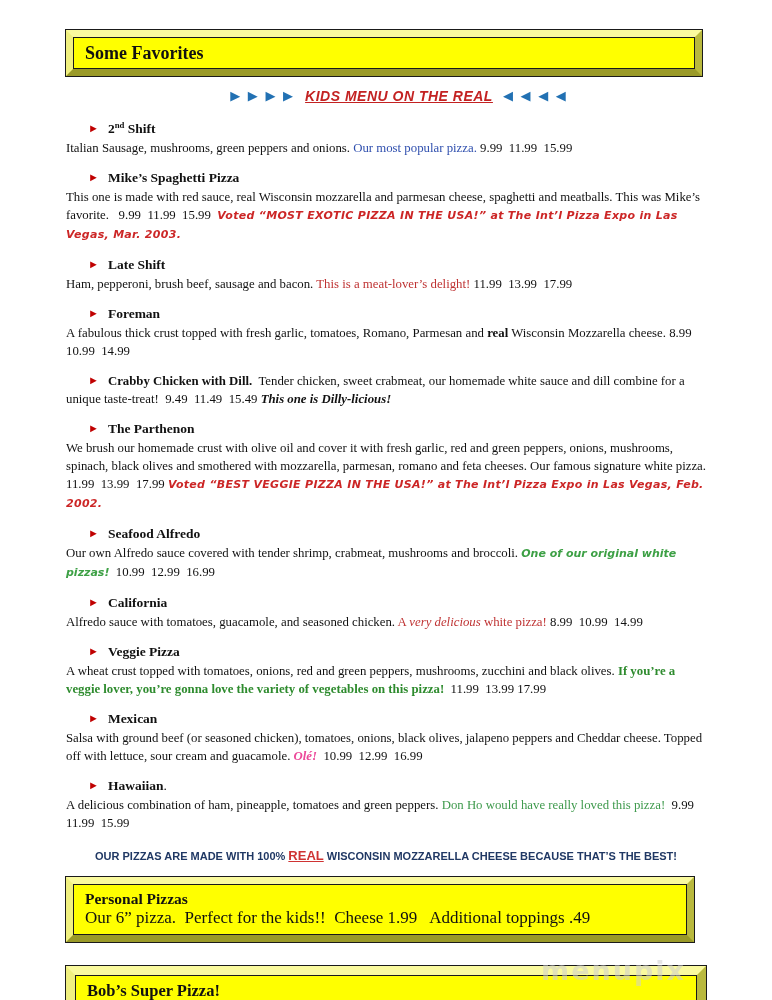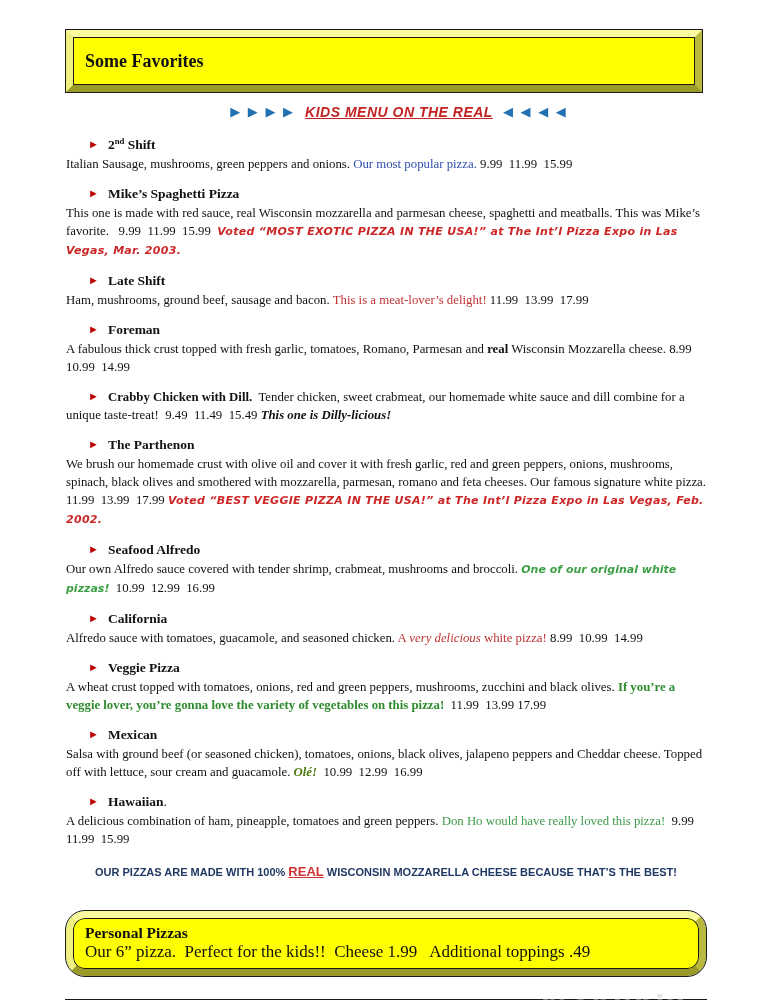--- a/index.html
+++ b/index.html
@@ -12,21 +12,21 @@
   
   .box3d{
     background:#ffff00;
     border:7px solid;
     border-color:#fafa9e #b9b93e #9a9a28 #f0f080;
     outline:1px solid #1a1a1a;
     box-shadow:inset 0 0 0 1px #1a1a1a;
     width:598px;box-sizing:content-box;
   }
   .box3d.big{border-width:9px;}
-  .banner-fav{padding:12px 12px;}
+  .banner-fav{padding:4px 12px;}
   .banner-fav .title{font-size:18px;font-weight:bold;line-height:24px;}
   
   .kids{margin-top:12px;text-align:center;white-space:pre;
         font-family:"Liberation Sans", sans-serif;font-size:14px;}
   .kids .arrows{color:#2271b3;font-size:13px;letter-spacing:2px;vertical-align:1px;}
   .kids .label{color:#c32222;font-weight:bold;font-style:italic;
                text-decoration:underline;margin:0 10px;letter-spacing:0.5px;}
   
   .items{margin-top:5px;width:645px;}
   .item{margin-top:11px;}
@@ -35,37 +35,37 @@
   .p-desc.indent{padding-left:0;text-indent:22px;}
   .item-arrow{color:#c00000;font-size:11px;margin-right:9px;vertical-align:1px;}
   .head-text{font-weight:bold;}
   
   .sg-plain{}
   .sg-bold{font-weight:bold;}
   .sg-normal{font-weight:normal;}
   .sg-blue{color:#2f4fae;}
   .sg-red{color:#bf3333;}
   .sg-rediu{color:#bf3333;font-style:italic;}
-  .sg-redbi{color:#4d7c0f;font-weight:bold;font-style:italic;}
+  .sg-redbi{color:#ec4899;font-weight:bold;font-style:italic;}
   .sg-bi{font-weight:bold;font-style:italic;}
   .sg-green{color:#3f9a4d;}
   .sg-greenbold{color:#2e8b2e;font-weight:bold;}
   .sg-redscript{color:#cc2626;font-family:"DejaVu Sans", sans-serif;
                 font-style:italic;font-weight:bold;font-size:11px;letter-spacing:0.3px;}
   .sg-greenscript{color:#3da045;font-family:"DejaVu Sans", sans-serif;
                   font-style:italic;font-weight:bold;font-size:11px;}
   .sg-sup{vertical-align:super;font-size:0.65em;}
   
   .note{margin:16px 26px 0 0;text-align:center;
         font-family:"Liberation Sans", sans-serif;font-size:11px;font-weight:bold;
         color:#203864;white-space:pre-wrap;}
   .sg-navy{}
   .sg-realred{color:#cf3333;text-decoration:underline;font-size:13px;}
   
-  .box-personal{margin-top:32px;padding:4px 16px 8px 12px;border-radius:19px;}
+  .box-personal{margin-top:14px;padding:4px 4px 8px 12px;}
   .box-personal .title{font-size:15.5px;font-weight:bold;line-height:21px;}
   .box-personal .line{font-size:17px;line-height:18px;white-space:pre-wrap;}
   .bobs-wrap{position:relative;margin-top:24px;}
   .box-bobs{padding:5px 12px 9px 12px;}
   .box-bobs .title{font-size:16.5px;font-weight:bold;line-height:22px;}
   .watermark{position:absolute;top:-11px;right:46px;z-index:2;
              font-family:"DejaVu Sans", sans-serif;font-weight:bold;
              font-size:27px;letter-spacing:2px;color:#d0d0d0;opacity:0.55;}
 </style>
 </head>
@@ -83,21 +83,21 @@
       <div class="item">
         <p class="p-head"><span class="item-arrow">►</span><span class="head-text"><span class="sg-plain">2</span><span class="sg-sup">nd</span><span class="sg-plain"> Shift</span></span></p>
         <p class="p-desc"><span class="sg-plain">Italian Sausage, mushrooms, green peppers and onions. </span><span class="sg-blue">Our most popular pizza.</span><span class="sg-plain"> 9.99  11.99  15.99</span></p>
       </div>
       <div class="item">
         <p class="p-head"><span class="item-arrow">►</span><span class="head-text"><span class="sg-plain">Mike’s Spaghetti Pizza</span></span></p>
         <p class="p-desc"><span class="sg-plain">This one is made with red sauce, real Wisconsin mozzarella and parmesan cheese, spaghetti and meatballs. This was Mike’s favorite.   9.99  11.99  15.99  </span><span class="sg-redscript">Voted “MOST EXOTIC PIZZA IN THE USA!” at The Int’l Pizza Expo in Las Vegas, Mar. 2003.</span></p>
       </div>
       <div class="item">
         <p class="p-head"><span class="item-arrow">►</span><span class="head-text"><span class="sg-plain">Late Shift</span></span></p>
-        <p class="p-desc"><span class="sg-plain">Ham, mushrooms, ground beef, sausage and bacon. </span><span class="sg-red">This is a meat-lover’s delight!</span><span class="sg-plain"> 11.99  13.99  17.99</span></p>
+        <p class="p-desc"><span class="sg-plain">Ham, pepperoni, brush beef, sausage and bacon. </span><span class="sg-red">This is a meat-lover’s delight!</span><span class="sg-plain"> 11.99  13.99  17.99</span></p>
       </div>
       <div class="item">
         <p class="p-head"><span class="item-arrow">►</span><span class="head-text"><span class="sg-plain">Foreman</span></span></p>
         <p class="p-desc"><span class="sg-plain">A fabulous thick crust topped with fresh garlic, tomatoes, Romano, Parmesan and </span><span class="sg-bold">real</span><span class="sg-plain"> Wisconsin Mozzarella cheese. 8.99  10.99  14.99</span></p>
       </div>
       <div class="item">
         <p class="p-desc indent"><span class="item-arrow">►</span><span class="head-text"><span class="sg-plain">Crabby Chicken with Dill.</span></span><span class="sg-plain">  Tender chicken, sweet crabmeat, our homemade white sauce and dill combine for a unique taste-treat!  9.49  11.49  15.49 </span><span class="sg-bi">This one is Dilly-licious!</span></p>
       </div>
       <div class="item">
         <p class="p-head"><span class="item-arrow">►</span><span class="head-text"><span class="sg-plain">The Parthenon</span></span></p>

